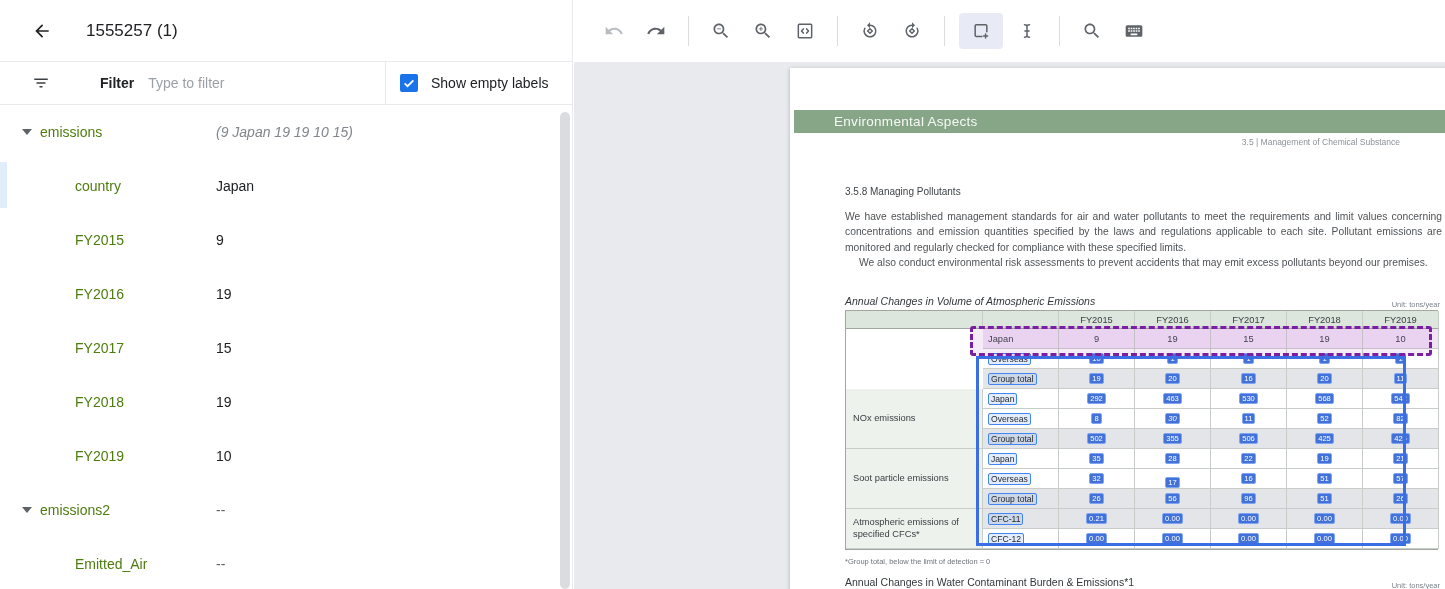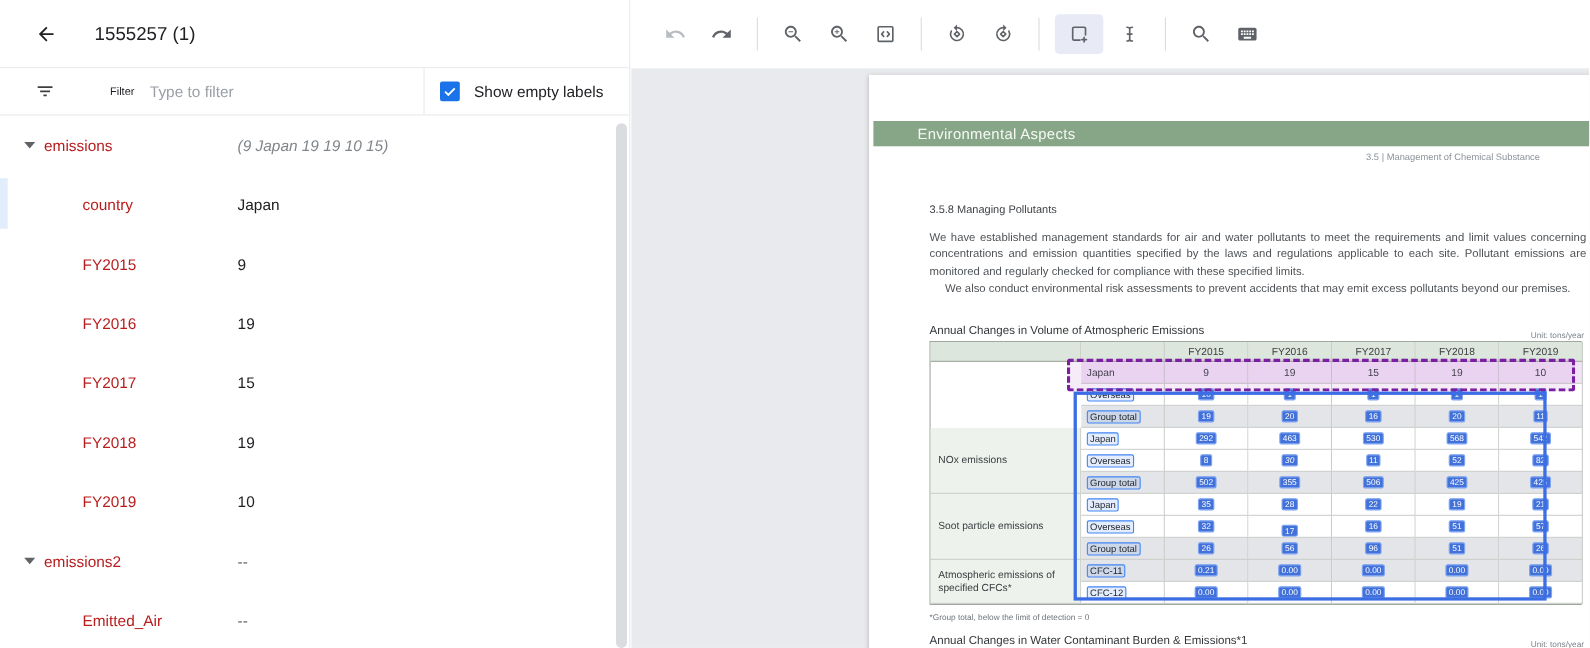--- a/index.html
+++ b/index.html
@@ -22,37 +22,37 @@
   .ic { fill:#5f6368; }
   .ic-stroke { stroke:#5f6368; fill:none; stroke-width:1.8; stroke-linecap:round; stroke-linejoin:round; }
   .ic-disabled { fill:#b8bcc1; }
 
   
   .left-panel { position:absolute; left:0; top:62px; width:573px; bottom:0; background:#fff;
                 border-right:1px solid #e8eaed; z-index:4; }
   .filter-row { position:relative; height:43px; border-bottom:1px solid #e8eaed;
                 display:flex; align-items:center; }
   .filter-left { display:flex; align-items:center; gap:10px; padding-left:32px; }
-  .filter-label { font-size:10px; font-weight:400; color:#202124;padding-left:40px; }
+  .filter-label { font-size:14px; font-weight:700; color:#202124;padding-left:40px; }
   .filter-input { border:none; outline:none; font-size:14px; width:200px; margin-left:4px;
                   font-family:"Liberation Sans",sans-serif; color:#202124; }
   .filter-input::placeholder { color:#9aa0a6; }
   .filter-divider { position:absolute; left:385px; top:0; width:1px; height:100%; background:#e8eaed; }
   .cb-area { position:absolute; left:400px; display:flex; align-items:center; gap:13px; cursor:pointer; }
   .checkbox { width:18px; height:18px; background:#1a73e8; border-radius:2px;
               display:flex; align-items:center; justify-content:center; }
   .cb-label { font-size:14px; color:#202124; }
   .selection-strip { position:absolute; left:0; top:100px; width:7px; height:46px; background:#e2edfb; }
   .fields { position:absolute; left:0; top:43px; right:12px; bottom:0; overflow:hidden; }
   .f-row { position:relative; height:54px; }
   .f-tri { position:absolute; left:22px; top:50%; transform:translateY(-50%);
            width:0; height:0; border-left:5px solid transparent; border-right:5px solid transparent;
            border-top:6px solid #5f6368; }
   .f-label { position:absolute; left:75px; top:50%; transform:translateY(-50%);
-             font-size:14px; font-weight:500; color:#b91c1c; }
+             font-size:14px; font-weight:500; color:#4d7c0f; }
   .f-row.parent .f-label { left:40px; }
   .f-value { position:absolute; left:216px; top:50%; transform:translateY(-50%);
              font-size:14px; color:#202124; }
   .f-value.italic { font-style:italic; color:#80868b; }
   .f-value.muted { color:#5f6368; }
   .scroll-thumb { position:absolute; right:2px; top:50px; bottom:0; width:10px;
                   background:#dadce0; border-radius:6px; }
 
   
   .canvas { position:absolute; left:574px; top:62px; right:0; bottom:0; background:#e9eaed; overflow:hidden; }
@@ -60,21 +60,21 @@
           box-shadow:0 1px 4px rgba(60,64,67,.35); }
   .band { position:absolute; left:4px; top:42px; right:0; height:23px; background:#87a587;
           display:flex; align-items:center; }
   .band-title { margin-left:40px; color:#f6f9f6; font-size:13.5px; letter-spacing:.3px; }
   .crumb { position:absolute; top:69px; left:370px; width:240px; text-align:right;
            font-size:8.5px; color:#8b9299; }
   .section-title { position:absolute; top:118px; left:55px; font-size:10px; color:#3f4347; }
   .body-text { position:absolute; top:141px; left:55px; width:597px; font-size:10.3px;
                line-height:1.5; color:#4f5357; text-align:justify; }
   .body-text p + p { text-indent:14px; }
-  .cap1 { position:absolute; top:227px; left:55px; font-size:10.5px; color:#33373b; }
+  .cap1 { position:absolute; top:227px; left:55px; font-size:10.5px; color:#33373b;font-style:italic; }
   .unit1 { position:absolute; top:232px; left:558px; width:92px; text-align:right;
            font-size:7.5px; color:#7d848b; }
   .foot1 { position:absolute; top:489px; left:55px; font-size:7.5px; color:#6f757b; }
   .cap2 { position:absolute; top:508px; left:55px; font-size:10.5px; color:#33373b; }
   .unit2 { position:absolute; top:513px; left:558px; width:92px; text-align:right;
            font-size:7.5px; color:#7d848b; }
 
   
   .doc-table { position:absolute; top:242px; left:55px; width:593px;
                display:grid; grid-template-columns:137px 76px 76px 76px 76px 76px 76px;

